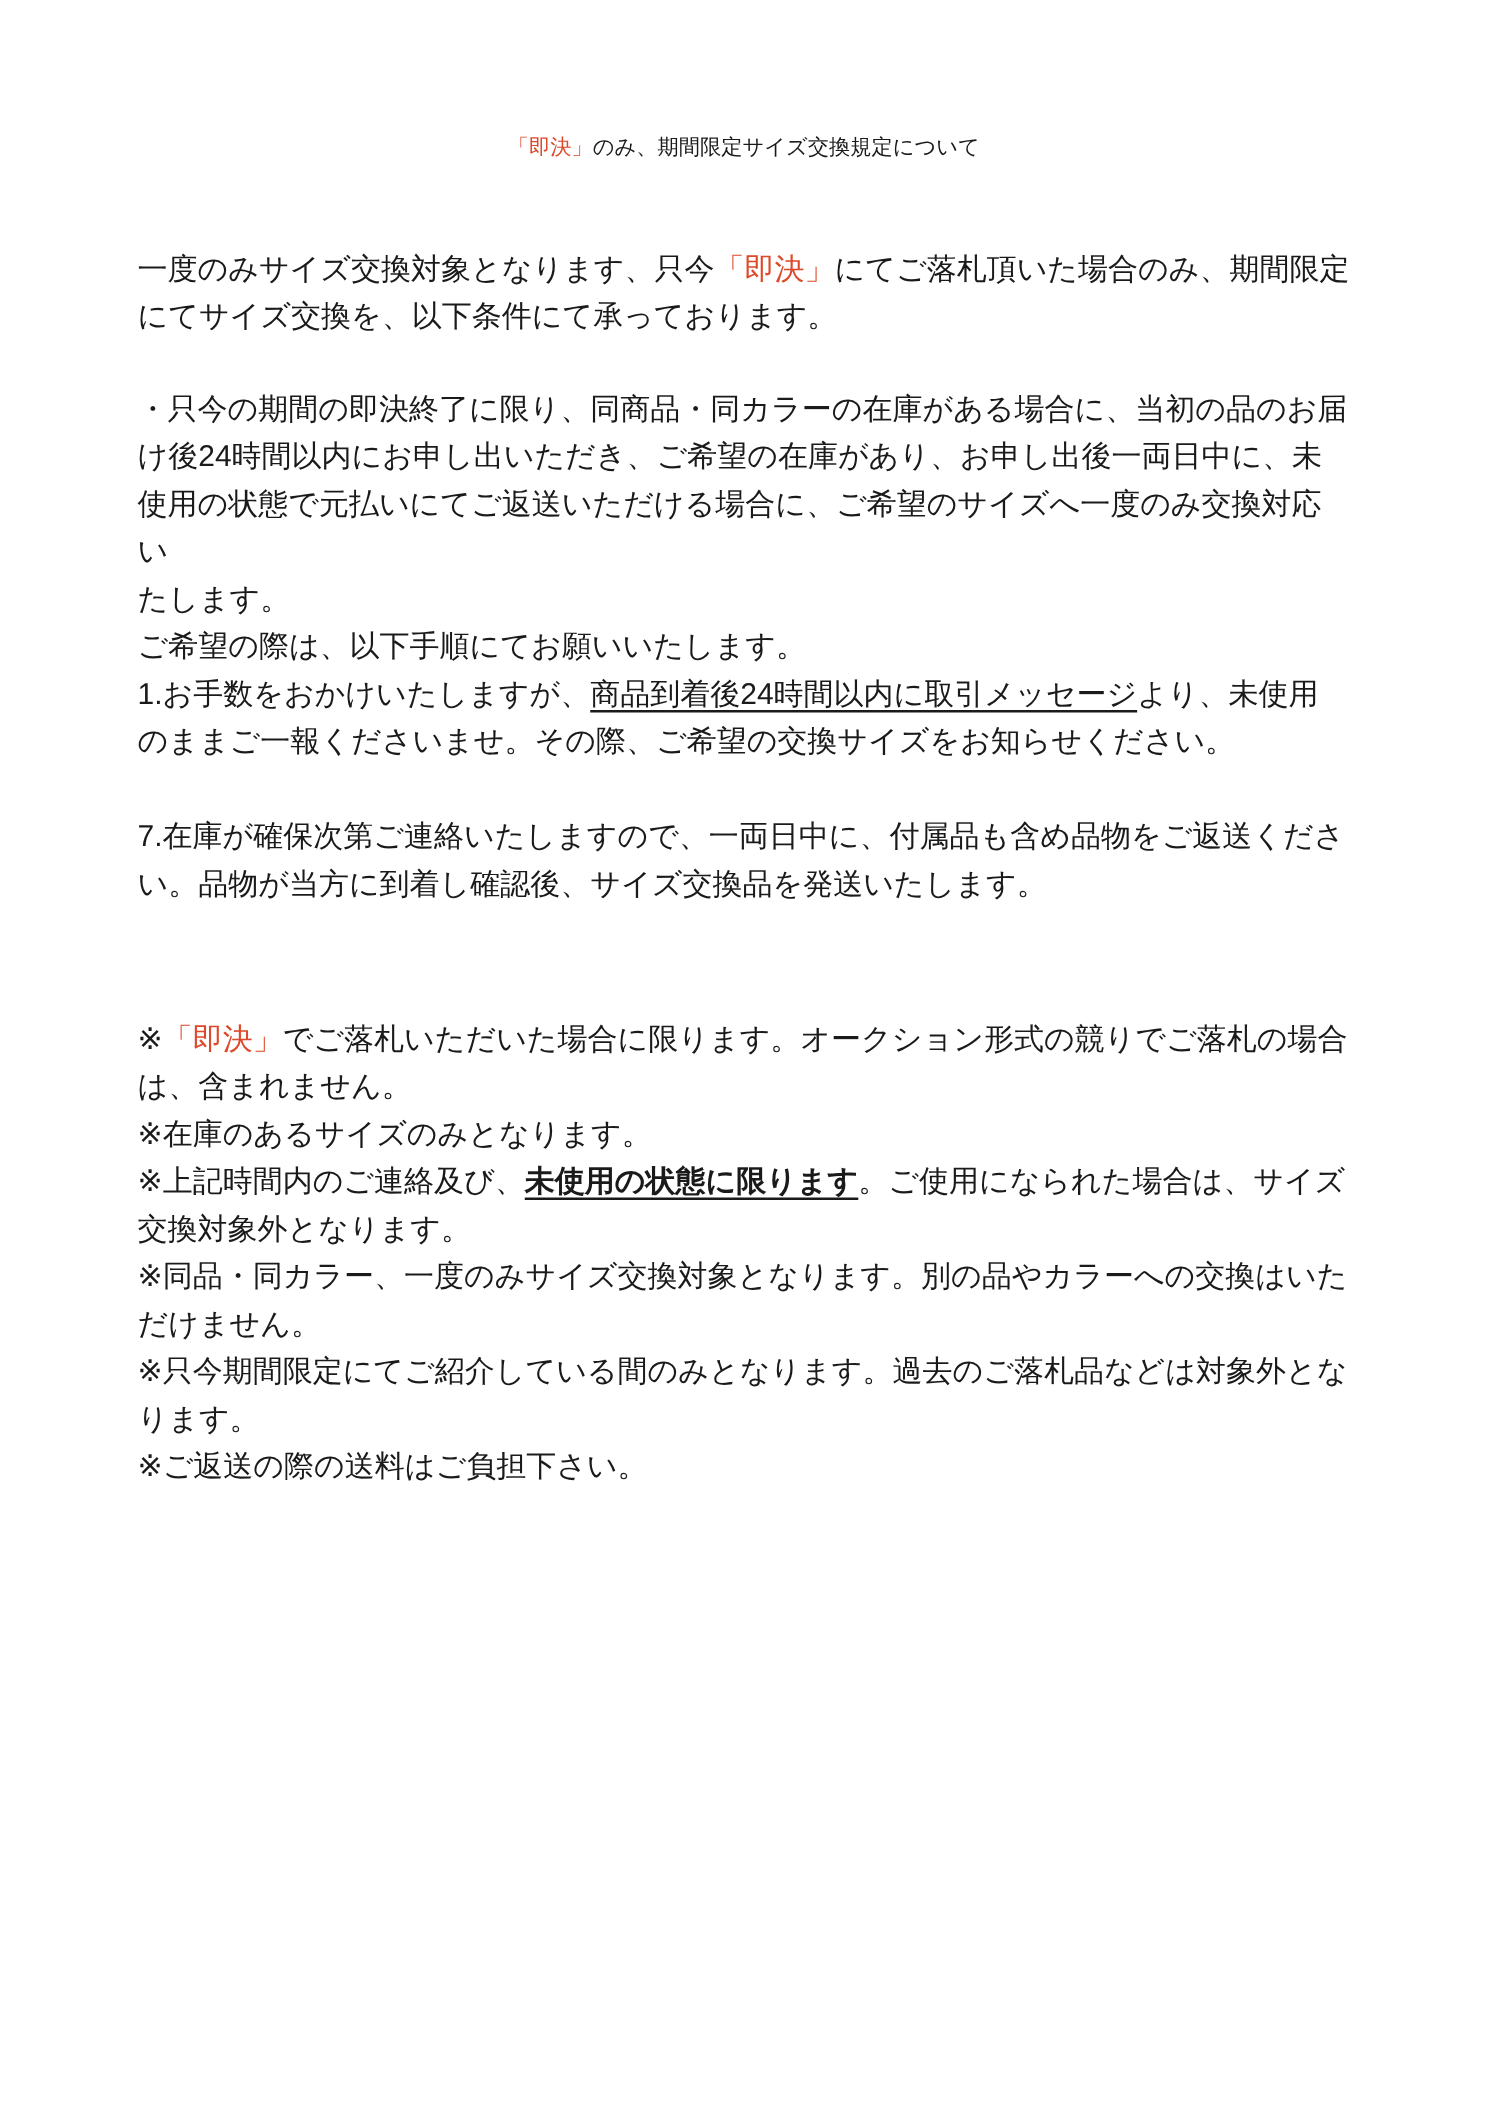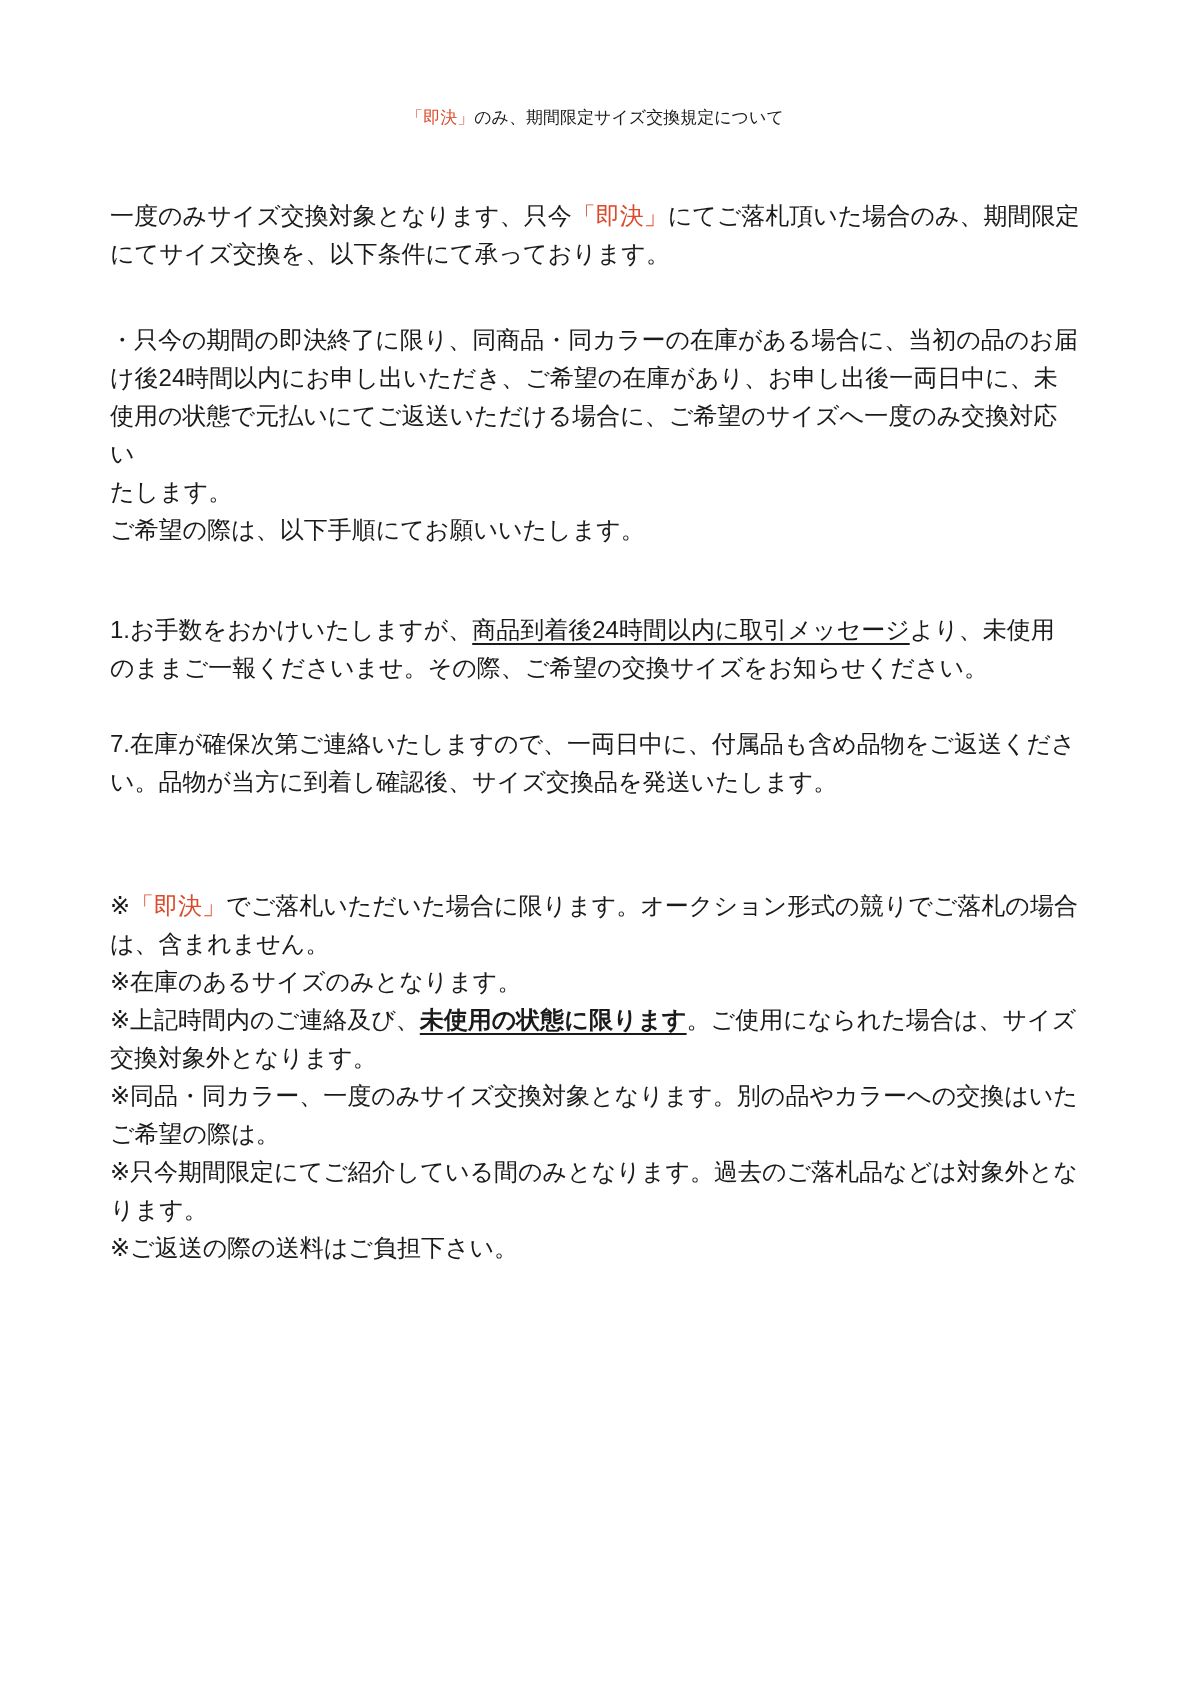--- a/index.html
+++ b/index.html
@@ -20,22 +20,22 @@
     font-size: 17px;
     font-weight: 400;
     text-align: center;
     margin: 0 0 60px 0;
     white-space: pre-line;
   }
   .para {
     margin: 0;
     white-space: pre-line;
   }
-  .para-conditions { margin-top: 48px; }
-  .para-step-1     { margin-top: 62px; }
+  .para-conditions { margin-top: 36px; }
+  .para-step-1     { }
   .para-step-2     { margin-top: 38px; }
   .para-notes      { margin-top: 86px; }
   .seg-red { color: var(--accent, #dd4a2b); }
   .seg-underline {
     text-decoration: underline;
     text-decoration-thickness: 2px;
     text-underline-offset: 5px;
   }
   .seg-bold-underline {
     font-weight: 700;
@@ -64,17 +64,17 @@
 
   <p class="para para-step-2"><span>7.在庫が確保次第ご連絡いたしますので、一両日中に、付属品も含め品物をご返送くださ
 い。品物が当方に到着し確認後、サイズ交換品を発送いたします。</span></p>
 
   <p class="para para-notes"><span>※</span><span class="seg-red">「即決」</span><span>でご落札いただいた場合に限ります。オークション形式の競りでご落札の場合
 は、含まれません。
 ※在庫のあるサイズのみとなります。
 ※上記時間内のご連絡及び、</span><span class="seg-bold-underline">未使用の状態に限ります</span><span>。ご使用になられた場合は、サイズ
 交換対象外となります。
 ※同品・同カラー、一度のみサイズ交換対象となります。別の品やカラーへの交換はいた
-ご希望の際は。
+だけません。
 ※只今期間限定にてご紹介している間のみとなります。過去のご落札品などは対象外とな
 ります。
 ※ご返送の際の送料はご負担下さい。</span></p>
 </main>
 
 </body></html>

